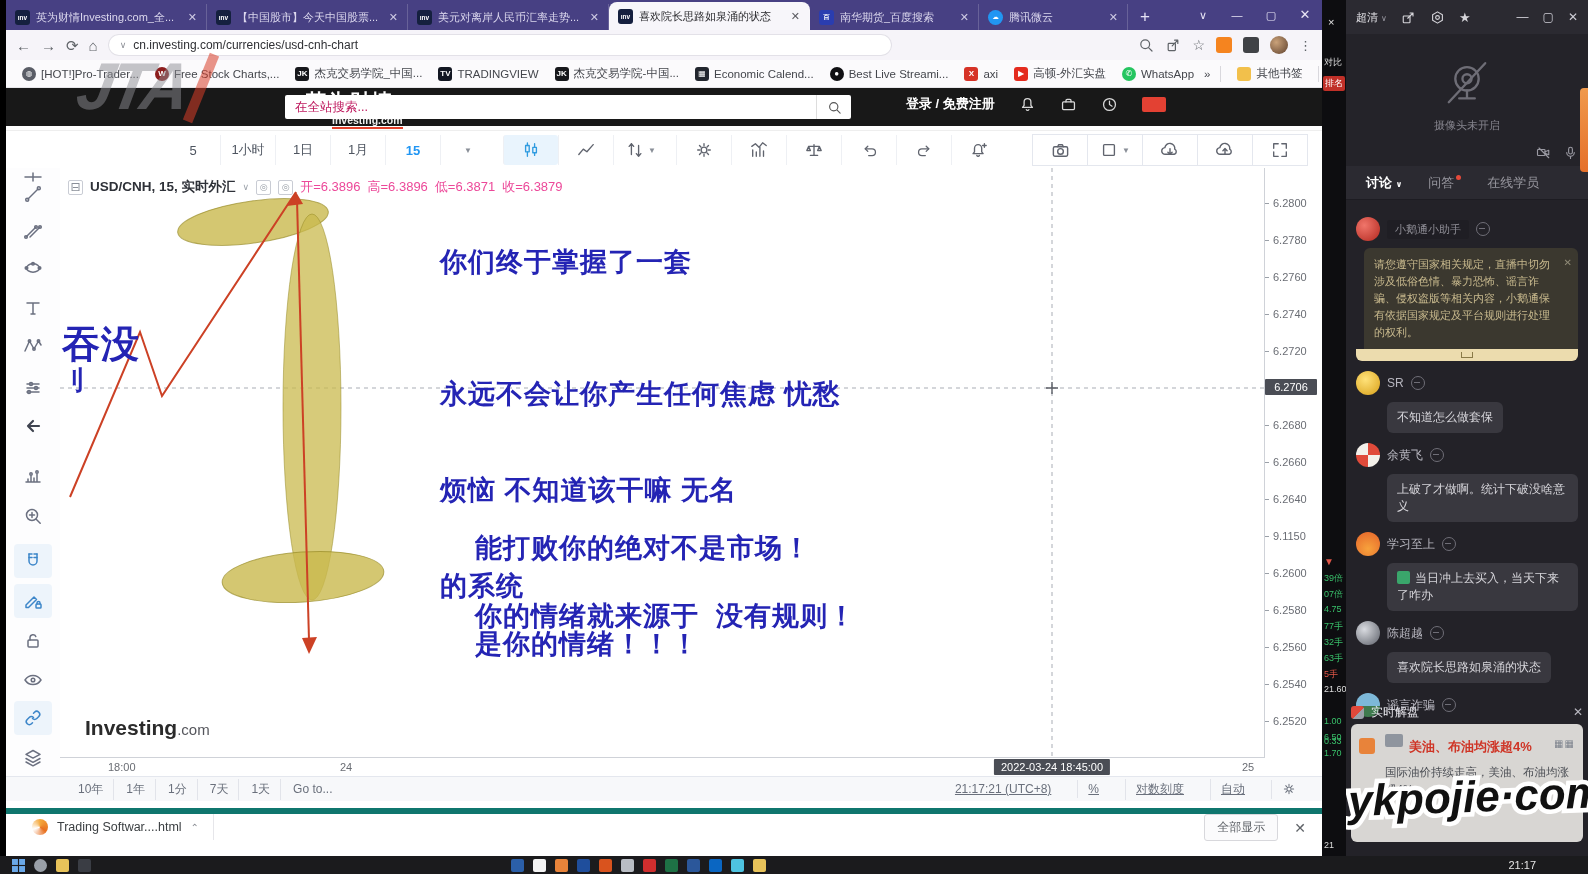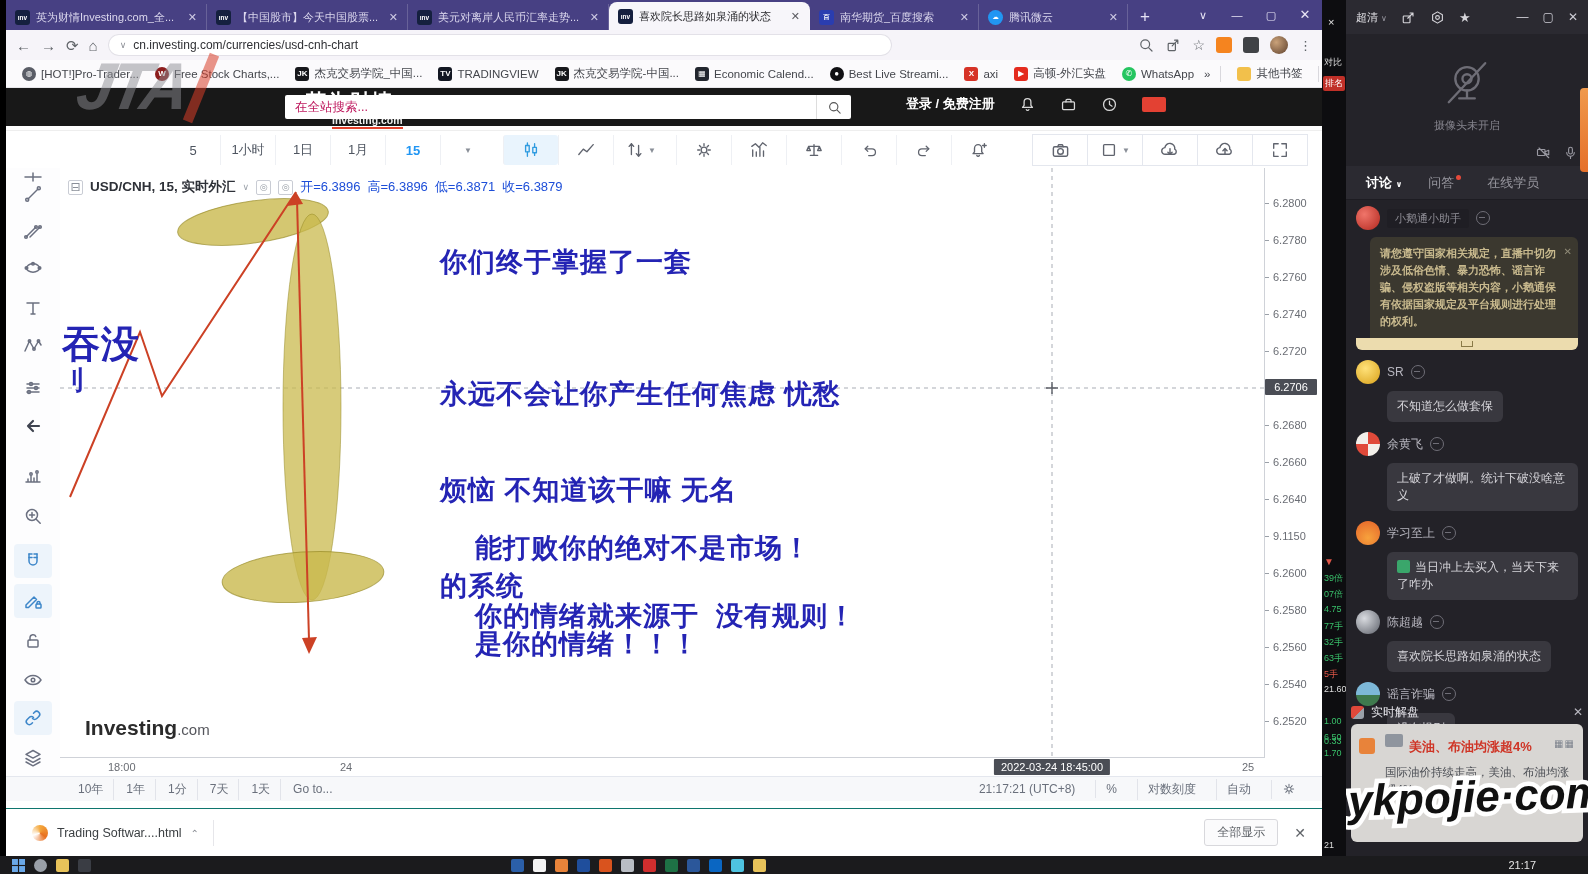--- a/index.html
+++ b/index.html
@@ -73,42 +73,42 @@
   .dico.dark{color:#3f4450;}
   .drawfootchev{position:absolute;left:0;top:776px;width:54px;height:25px;background:#4d5565;display:flex;align-items:center;justify-content:center;color:#fff;font-size:12px;}
 
   
   .chartpane{position:absolute;left:54px;top:168px;width:1262px;height:608px;background:#fff;overflow:hidden;}
   .plotborder{position:absolute;left:0;top:0;width:1205px;height:589px;border-right:1px solid #cfd2d8;box-sizing:border-box;}
   .legend{position:absolute;left:8px;top:10px;display:flex;align-items:center;gap:7px;font-size:13.5px;color:#3c3f46;z-index:5;}
   .legend .collapse{color:#8a8f98;font-size:12px;border:1px solid #c9ccd4;border-radius:2px;width:13px;height:13px;line-height:12px;text-align:center;}
   .legend .sym{font-weight:bold;color:#2e3138;}
   .legend .mini{width:13px;height:13px;border:1px solid #c9ccd4;border-radius:2px;color:#9aa0a8;font-size:9px;line-height:12px;text-align:center;}
-  .legend .ohlc{color:#1d4ed8;font-size:13px;}
+  .legend .ohlc{color:#ec4899;font-size:13px;}
   .ann{position:absolute;color:#2424b4;font-weight:600;letter-spacing:1px;z-index:4;line-height:32px;white-space:pre;}
   .priceaxis{position:absolute;left:1205px;top:0;width:57px;height:589px;font-size:11px;color:#6a6d74;}
   .ptick{position:absolute;left:8px;white-space:nowrap;}
   .ptick::before{content:"";position:absolute;left:-8px;top:6px;width:4px;height:1px;background:#9aa0a8;}
   .plabel{position:absolute;left:0px;width:52px;background:#4a4d55;color:#fff;text-align:center;padding:2px 0;border-radius:1px;z-index:6;font-size:11px;}
   .timeaxis{position:absolute;left:0;top:589px;width:1205px;height:19px;border-top:1px solid #cfd2d8;font-size:11px;color:#6a6d74;}
   .ttick{position:absolute;top:3px;}
   .tlabel{position:absolute;top:1px;transform:translateX(-50%);background:#4a4d55;color:#fff;padding:2px 7px;font-size:11px;border-radius:1px;}
   .invwm{position:absolute;left:25px;top:548px;font-size:21px;font-weight:bold;color:#2b2b2b;z-index:3;}
   .invwm span{color:#55565c;font-weight:normal;font-size:15px;}
 
   
   .chartfooter{position:absolute;left:0;top:776px;width:100%;height:25px;background:#f7f8fa;border-top:1px solid #e4e7ee;
       display:flex;align-items:center;font-size:12px;color:#6a707c;box-sizing:border-box;}
   .cf-left{display:flex;align-items:center;margin-left:62px;gap:2px;}
   .cf-left .rb{padding:2px 10px;border-right:1px solid #e2e4ea;}
-  .cf-right{margin-left:auto;display:flex;align-items:center;gap:10px;margin-right:16px;}
+  .cf-right{margin-left:auto;display:flex;align-items:center;gap:16px;margin-right:16px;text-decoration:underline;}
   .cf-right .rb{padding:2px 10px;border-left:1px solid #e2e4ea;}
 
   
-  .downloadbar{position:absolute;left:0;top:808px;width:100%;height:37px;background:#fff;border-top:1px solid #0f766e;display:flex;align-items:flex-end;}
+  .downloadbar{position:absolute;left:0;top:808px;width:100%;height:37px;background:#fff;border-top:6px solid #0f766e;display:flex;align-items:flex-start;}
   .dlchip{display:flex;align-items:center;gap:9px;margin-left:18px;padding:5px 14px 5px 8px;border-right:1px solid #e6e6ea;font-size:12.5px;color:#3c4043;}
   .dlicon{width:16px;height:16px;border-radius:50%;background:conic-gradient(#f4a83c,#e8701f,#fff 70%,#f4a83c);}
   .dl-right{margin-left:auto;display:flex;align-items:center;gap:16px;margin-right:16px;}
   .showall{font-size:12px;color:#5f6368;border:1px solid #d8d8dc;border-radius:3px;padding:4px 12px;background:#fbfbfc;}
 
   
   .stripcol{position:absolute;left:1322px;top:0;width:24px;height:856px;background:#0d0d10;overflow:hidden;font-size:9px;}
   .stripcol .sx{position:absolute;left:6px;top:16px;color:#e8e8e8;font-size:11px;}
   .stripcol .w{color:#ddd;} .stripcol .g{color:#39c06a;} .stripcol .r{color:#e05648;}
   .stripitem{position:absolute;left:2px;white-space:nowrap;}
@@ -127,21 +127,21 @@
   .lp-tab.on{color:#fff;font-weight:bold;}
   .reddot{display:inline-block;width:5px;height:5px;border-radius:50%;background:#e5493a;vertical-align:top;margin-left:2px;margin-top:1px;}
   .chat{position:absolute;left:0;top:200px;width:100%;height:560px;padding:6px 10px;box-sizing:border-box;overflow:hidden;}
   .crow{display:flex;align-items:center;gap:7px;margin-top:10px;}
   .cavatar{width:24px;height:24px;border-radius:50%;flex:0 0 auto;}
   .cname{font-size:12px;color:#b7b6bf;white-space:nowrap;}
   .cbadge{width:12px;height:12px;border-radius:50%;border:1px solid #6f6e77;position:relative;}
   .cbadge::after{content:"";position:absolute;left:2px;top:5px;width:6px;height:1px;background:#6f6e77;}
   .cbubble{margin:7px 0 0 31px;background:#39383f;color:#d7d6db;font-size:12px;padding:7px 10px;border-radius:6px;display:inline-block;max-width:186px;line-height:17px;}
   .namepill{background:#1f1e24;color:#8f8e96;font-size:11px;padding:2px 8px;border-radius:3px;}
-  .notice{position:relative;margin:7px 0 0 14px;background:#3b382f;color:#c9ba8e;font-size:11px;line-height:17px;padding:8px 18px 8px 10px;border-radius:6px 6px 0 0;font-weight:bold;}
+  .notice{position:relative;margin:7px 0 0 8px;background:#3b382f;color:#c9ba8e;font-size:11px;line-height:17px;padding:8px 18px 8px 10px;border-radius:6px 6px 0 0;}
   .notice .nx{position:absolute;right:6px;top:6px;color:#8f8a77;font-size:10px;}
   .noticebar{height:12px;background:#ecdcae;border-radius:0 0 6px 6px;display:flex;align-items:center;justify-content:center;}
   .noticebar i{display:block;width:10px;height:5px;border:1px solid #8a7a48;border-top:none;}
   .imgthumb{display:inline-block;width:13px;height:13px;background:#3aa66b;border-radius:2px;vertical-align:-2px;margin-right:5px;}
   .newspanel{position:absolute;left:5px;top:700px;width:232px;height:150px;z-index:8;}
   .np-head{display:flex;align-items:center;gap:7px;color:#e5e4ea;font-size:12px;height:24px;}
   .np-head .npicon{width:13px;height:13px;border-radius:3px;background:linear-gradient(135deg,#e0483a 55%,#9aa0a8 55%);}
   .np-head .npx{margin-left:auto;color:#b9b8c0;font-size:12px;}
   .np-body{background:#d8d6d3;border-radius:6px;height:118px;position:relative;padding:12px 10px 0 34px;box-sizing:border-box;}
   .np-left1{position:absolute;left:8px;top:14px;width:16px;height:16px;border-radius:3px;background:#e8833a;}
@@ -707,21 +707,21 @@
       </div>
     </div>
 
     <div class="lp-tabs">
       <span class="lp-tab on"><span>讨论</span> <span style="font-size:8px">∨</span></span>
       <span class="lp-tab"><span>问答</span><span class="reddot"></span></span>
       <span class="lp-tab"><span>在线学员</span></span>
     </div>
 
     <div class="chat">
-      <div class="crow" style="margin-top:0">
+      <div class="crow" style="margin-top:11px">
         <span class="cavatar" style="background:radial-gradient(circle at 35% 35%,#f0756a,#b2281f)"></span>
         <span class="namepill">小鹅通小助手</span>
         <span class="cbadge"></span>
       </div>
       <div>
         <div class="notice">
           <span>请您遵守国家相关规定，直播中切勿涉及低俗色情、暴力恐怖、谣言诈骗、侵权盗版等相关内容，小鹅通保有依据国家规定及平台规则进行处理的权利。</span>
           <span class="nx">✕</span>
         </div>
         <div class="noticebar">

